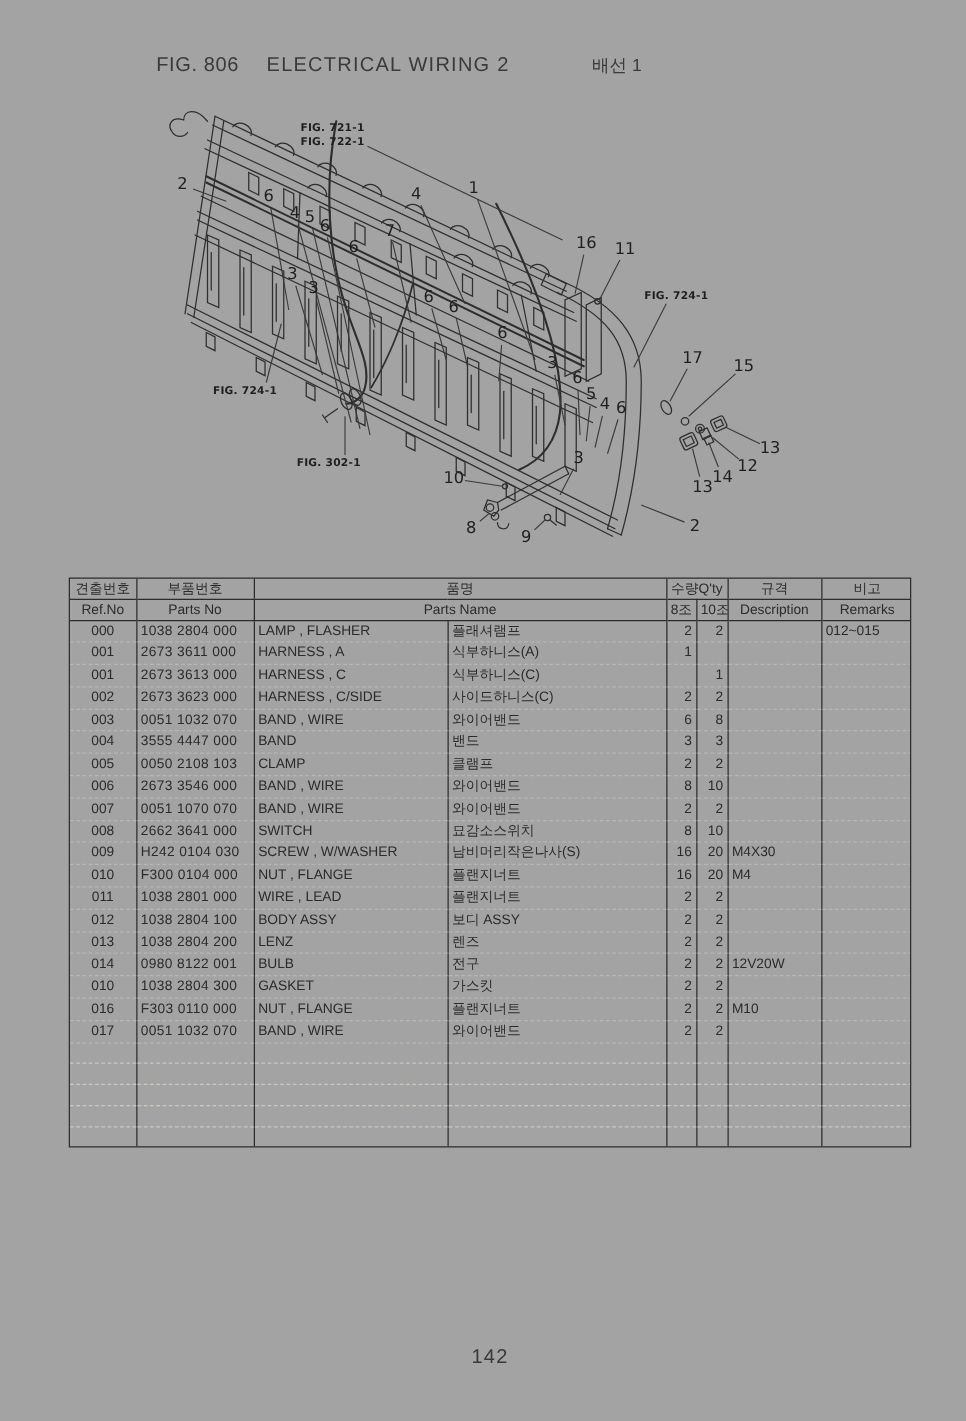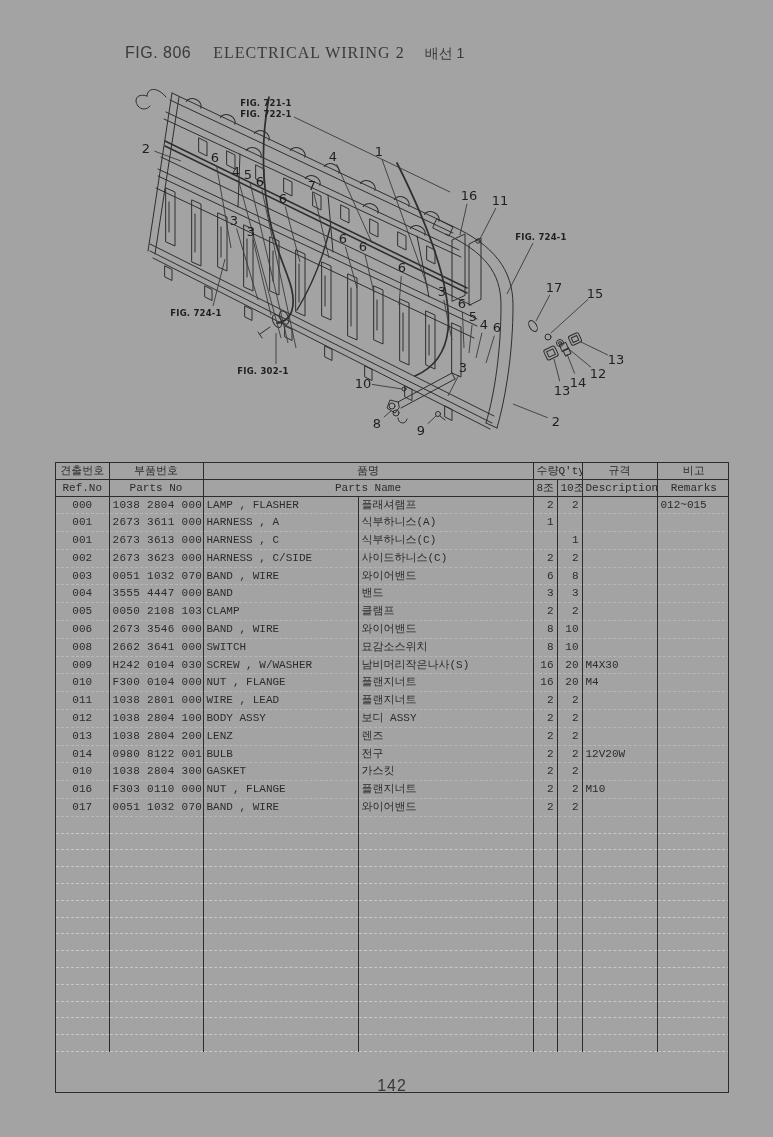--- a/index.html
+++ b/index.html
@@ -4,32 +4,32 @@
 <style>
   html,body{margin:0;padding:0;background:#dcdcda;}
   .page{
     position:relative;width:773px;height:1137px;margin:0 auto;
     background:#a3a3a3;overflow:hidden;
     font-family:"Liberation Sans",sans-serif;color:#2b2b2b;
   }
   
   .title{position:absolute;left:125px;top:44px;display:flex;align-items:baseline;white-space:nowrap;}
   .title .fig{font-size:16px;letter-spacing:.5px;color:#3a3a3a;}
-  .title .main{margin-left:22px;font-size:16px;letter-spacing:1px;color:#3a3a3a;font-family:Liberation Serif, serif;}
-  .title .kr{margin-left:20px;font-size:14px;color:#3a3a3a;}
+  .title .main{margin-left:22px;font-size:16px;letter-spacing:1px;color:#3a3a3a;}
+  .title .kr{margin-left:66px;font-size:14px;color:#3a3a3a;}
   
   svg.diagram{position:absolute;left:0;top:0;}
   .frame path,.frame ellipse,.frame circle,.frame rect,.frame line{stroke:#2e2e2e;fill:none;}
   .leader{stroke:#3a3a3a;stroke-width:.9;}
   .callout{font:13px "DejaVu Sans",sans-serif;fill:#1f1f1f;text-anchor:middle;dominant-baseline:central;}
   .figref{font:8.5px "DejaVu Sans",sans-serif;font-weight:bold;fill:#1f1f1f;text-anchor:middle;dominant-baseline:central;letter-spacing:.2px;}
   
   .tablewrap{
-    position:absolute;left:55px;top:462px;width:674px;height:631px;
-    box-sizing:border-box;border:1.5px solid #2c2c2c;overflow:hidden;font-family:Liberation Mono, monospace;
+    position:absolute;left:55px;top:462px;width:674px;height:456px;
+    box-sizing:border-box;border:1.5px solid #2c2c2c;overflow:hidden;
   }
   table.parts{border-collapse:collapse;table-layout:fixed;width:100%;font-size:11px;}
   table.parts th,table.parts td{
     border-left:1px solid #2c2c2c;padding:0 3px;overflow:hidden;white-space:nowrap;
     font-weight:normal;vertical-align:middle;
   }
   table.parts th:first-child,table.parts td:first-child{border-left:none;}
   thead tr.h1{height:16px;}
   thead tr.h2{height:17px;}
   thead th{text-align:center;border-bottom:1px solid #2c2c2c;font-size:11px;}
@@ -374,20 +374,30 @@
             <td class="c-ref">006</td>
             <td class="c-part_no">2673 3546 000</td>
             <td class="c-name_en">BAND , WIRE</td>
             <td class="c-name_kr">와이어밴드</td>
             <td class="c-qty8">8</td>
             <td class="c-qty10">10</td>
             <td class="c-desc"></td>
             <td class="c-remarks"></td>
           </tr>
           <tr>
+            <td class="c-ref">007</td>
+            <td class="c-part_no">0051 1070 070</td>
+            <td class="c-name_en">BAND , WIRE</td>
+            <td class="c-name_kr">와이어밴드</td>
+            <td class="c-qty8">2</td>
+            <td class="c-qty10">2</td>
+            <td class="c-desc"></td>
+            <td class="c-remarks"></td>
+          </tr>
+          <tr>
             <td class="c-ref">008</td>
             <td class="c-part_no">2662 3641 000</td>
             <td class="c-name_en">SWITCH</td>
             <td class="c-name_kr">묘감소스위치</td>
             <td class="c-qty8">8</td>
             <td class="c-qty10">10</td>
             <td class="c-desc"></td>
             <td class="c-remarks"></td>
           </tr>
           <tr>

